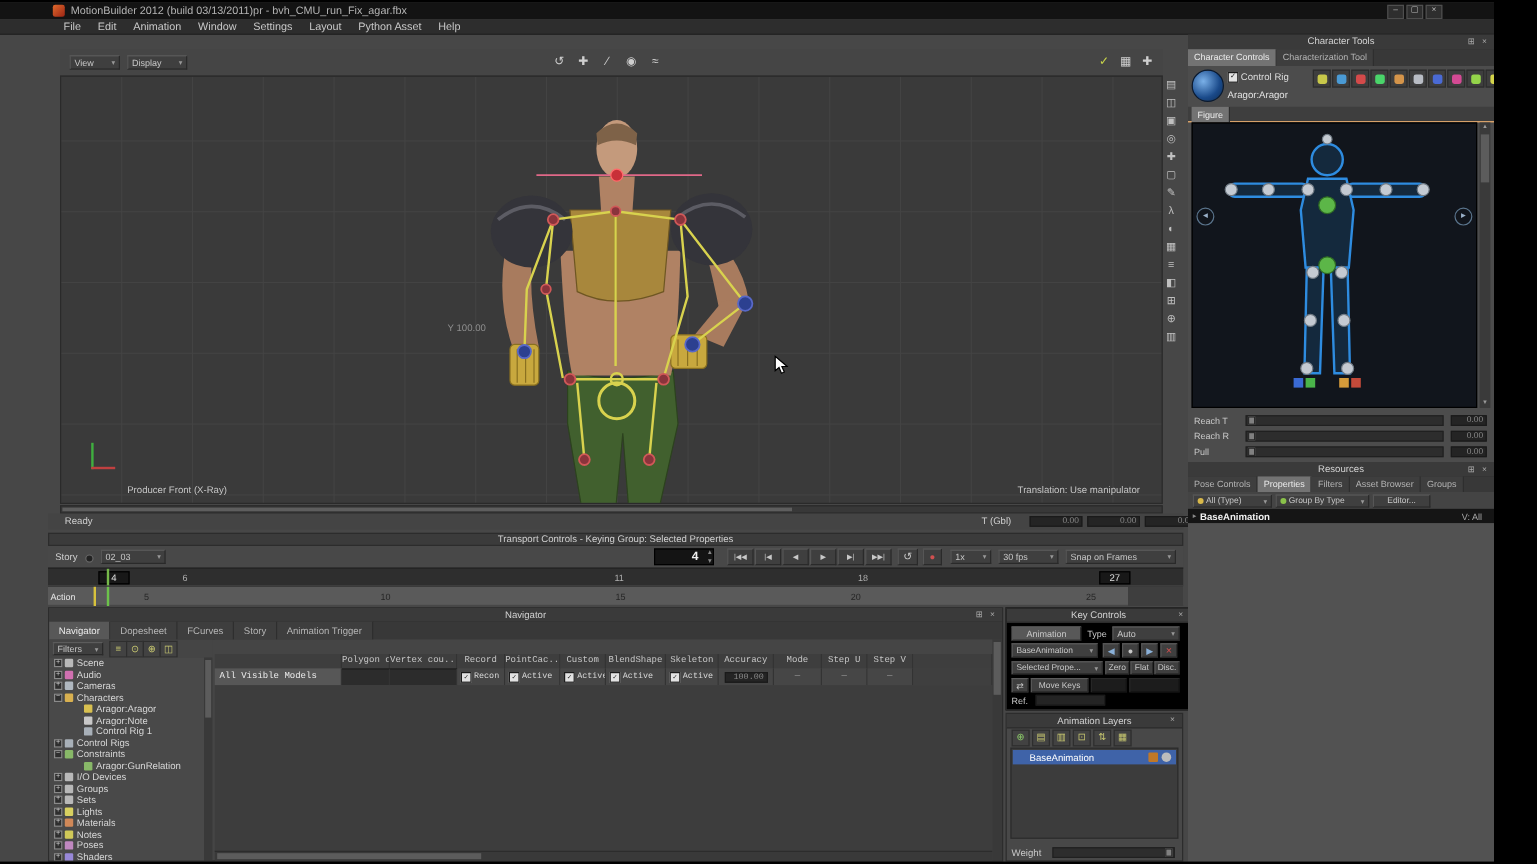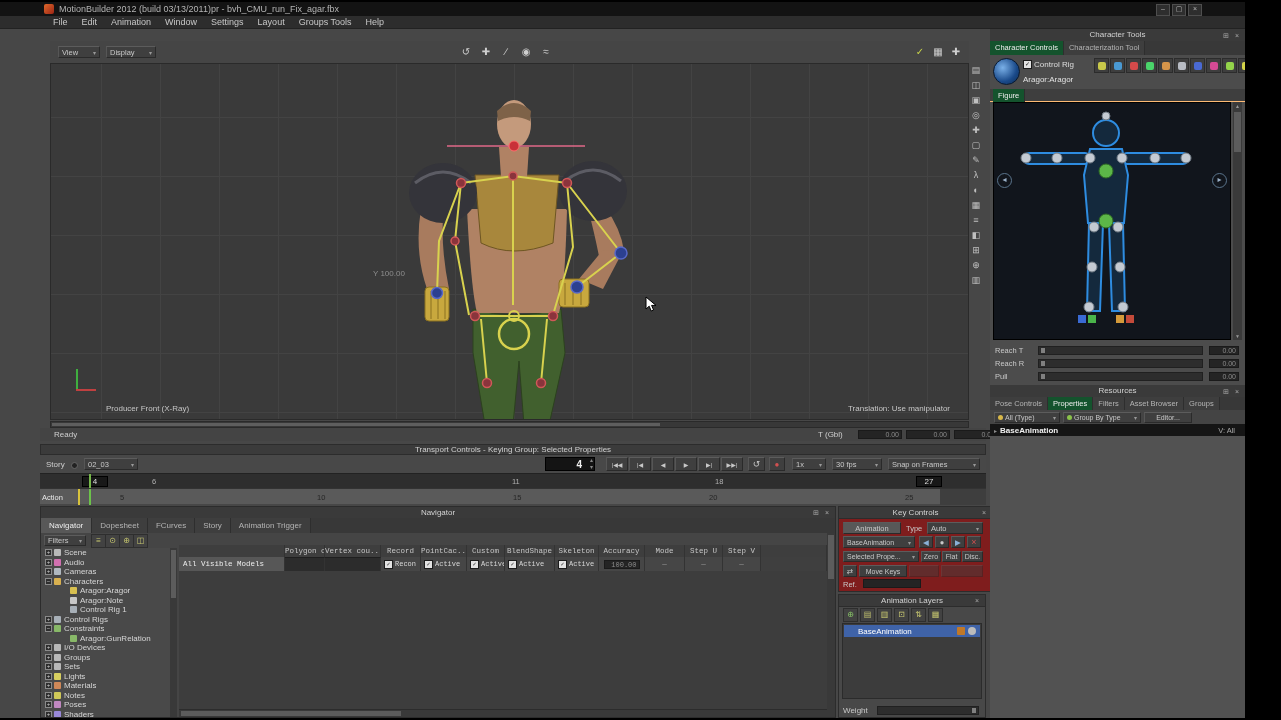--- a/index.html
+++ b/index.html
@@ -17,21 +17,21 @@
   .dd{justify-content:space-between;padding:0 3px;}
   .dd .car{font-size:6px;color:#999;margin-left:3px;}
   .wbtn{width:12px;height:10px;background:#2e2e2e;border:1px solid #4e4e4e;color:#b8b8b8;
         font-size:7px;line-height:8px;text-align:center;}
   .mitem{font-size:9px;color:#c8c8c8;padding:0 7px;line-height:13px;white-space:nowrap;}
   .vtool{position:absolute;width:16px;height:16px;font-size:10px;line-height:16px;text-align:center;color:#cfcfcf;}
   .sideico{width:16px;height:15px;font-size:9px;line-height:15px;text-align:center;color:#c0c0c0;}
   .ntab{height:15px;line-height:15px;font-size:8px;padding:0 8px;background:#3e3e3e;border-right:1px solid #2e2e2e;color:#b4b4b4;white-space:nowrap;}
   .ntab.active{background:#585858;color:#ececec;}
   .ctab{height:13px;line-height:13px;font-size:7.5px;padding:0 5px;background:#3e3e3e;border-right:1px solid #2e2e2e;color:#b4b4b4;white-space:nowrap;}
-  .ctab.active{background:#14532d;color:#ececec;}
+  .ctab.active{background:#737373;color:#ececec;}
   
   .trow{display:flex;align-items:center;height:9.5px;padding-left:4px;font-size:8px;color:#d6d6d6;white-space:nowrap;}
   .trow.tchild{padding-left:20px;}
   .texp{width:7px;height:7px;box-sizing:border-box;border:1px solid #8a8a8a;background:#2e2e2e;
         font-size:6px;line-height:5px;text-align:center;color:#ccc;margin-right:2px;flex:none;}
   .texp.noexp{visibility:hidden;}
   .tico{width:7px;height:7px;border-radius:1px;margin-right:3px;flex:none;}
   .tlab{overflow:hidden;}
   
   .th,.td{box-sizing:border-box;border-right:1px solid #333;overflow:hidden;white-space:nowrap;flex:none;}
@@ -66,21 +66,21 @@
     </div>
   </div>
 
   <div class="abs" style="left:0;top:16px;width:1245px;height:13px;background:#2d2d2d;border-bottom:1px solid #222;display:flex;padding-left:46px;box-sizing:border-box;">
     <div class="mitem">File</div>
     <div class="mitem">Edit</div>
     <div class="mitem">Animation</div>
     <div class="mitem">Window</div>
     <div class="mitem">Settings</div>
     <div class="mitem">Layout</div>
-    <div class="mitem">Groups Tools</div>
+    <div class="mitem">Python Asset</div>
     <div class="mitem">Help</div>
   </div>
 
   <div class="abs" style="left:50px;top:29px;width:919px;height:399px;">
     <div class="abs" style="left:0;top:12px;width:919px;height:22px;background:#454545;border-bottom:1px solid #2e2e2e;">
       <div class="btn dd abs" style="left:8px;top:5px;width:42px;height:12px;">
         <span>View</span>
             <span class="car">▾</span>
       </div>
       <div class="btn dd abs" style="left:56px;top:5px;width:50px;height:12px;">
@@ -429,21 +429,21 @@
       <div class="abs" style="left:0;top:38px;right:0;bottom:8px;background:#3d3d3d;"></div>
       <div class="abs" style="left:0;bottom:0;right:0;height:8px;background:#393939;border-top:1px solid #2c2c2c;box-sizing:border-box;">
         <div class="abs" style="left:2px;top:1px;width:220px;height:5px;background:#5c5c5c;"></div>
       </div>
     </div>
     <div class="abs" style="right:0;top:26px;width:8px;bottom:0;background:#393939;">
       <div class="abs" style="left:1px;top:2px;width:6px;height:44px;background:#5c5c5c;"></div>
     </div>
   </div>
 
-  <div class="abs" style="left:838px;top:506px;width:155px;height:86px;background:#7f1d1d;border:1px solid #2c2c2c;box-sizing:border-box;">
+  <div class="abs" style="left:838px;top:506px;width:155px;height:86px;background:#000000;border:1px solid #2c2c2c;box-sizing:border-box;">
     <div class="phead">
       <span>Key Controls</span>
       <span class="phico" style="right:3px;">×</span>
     </div>
     <div class="btn abs" style="left:4px;top:15px;width:58px;height:12px;background:#585858;">Animation</div>
     <div class="abs" style="left:67px;top:17px;font-size:7.5px;color:#c8c8c8;">Type</div>
     <div class="btn dd abs" style="left:88px;top:15px;width:56px;height:12px;">
       <span>Auto</span>
           <span class="car">▾</span>
     </div>

